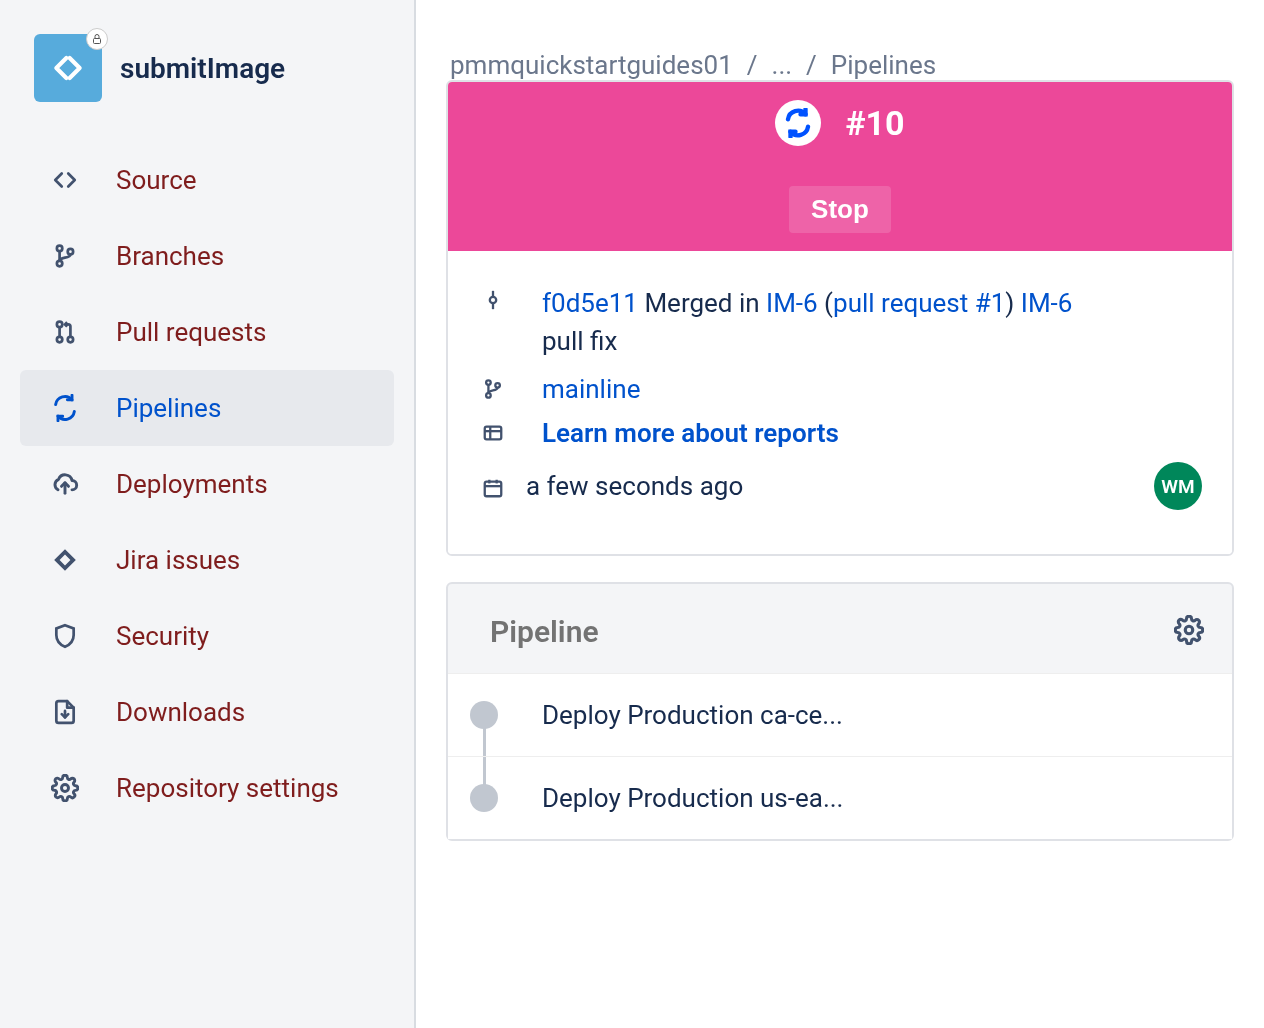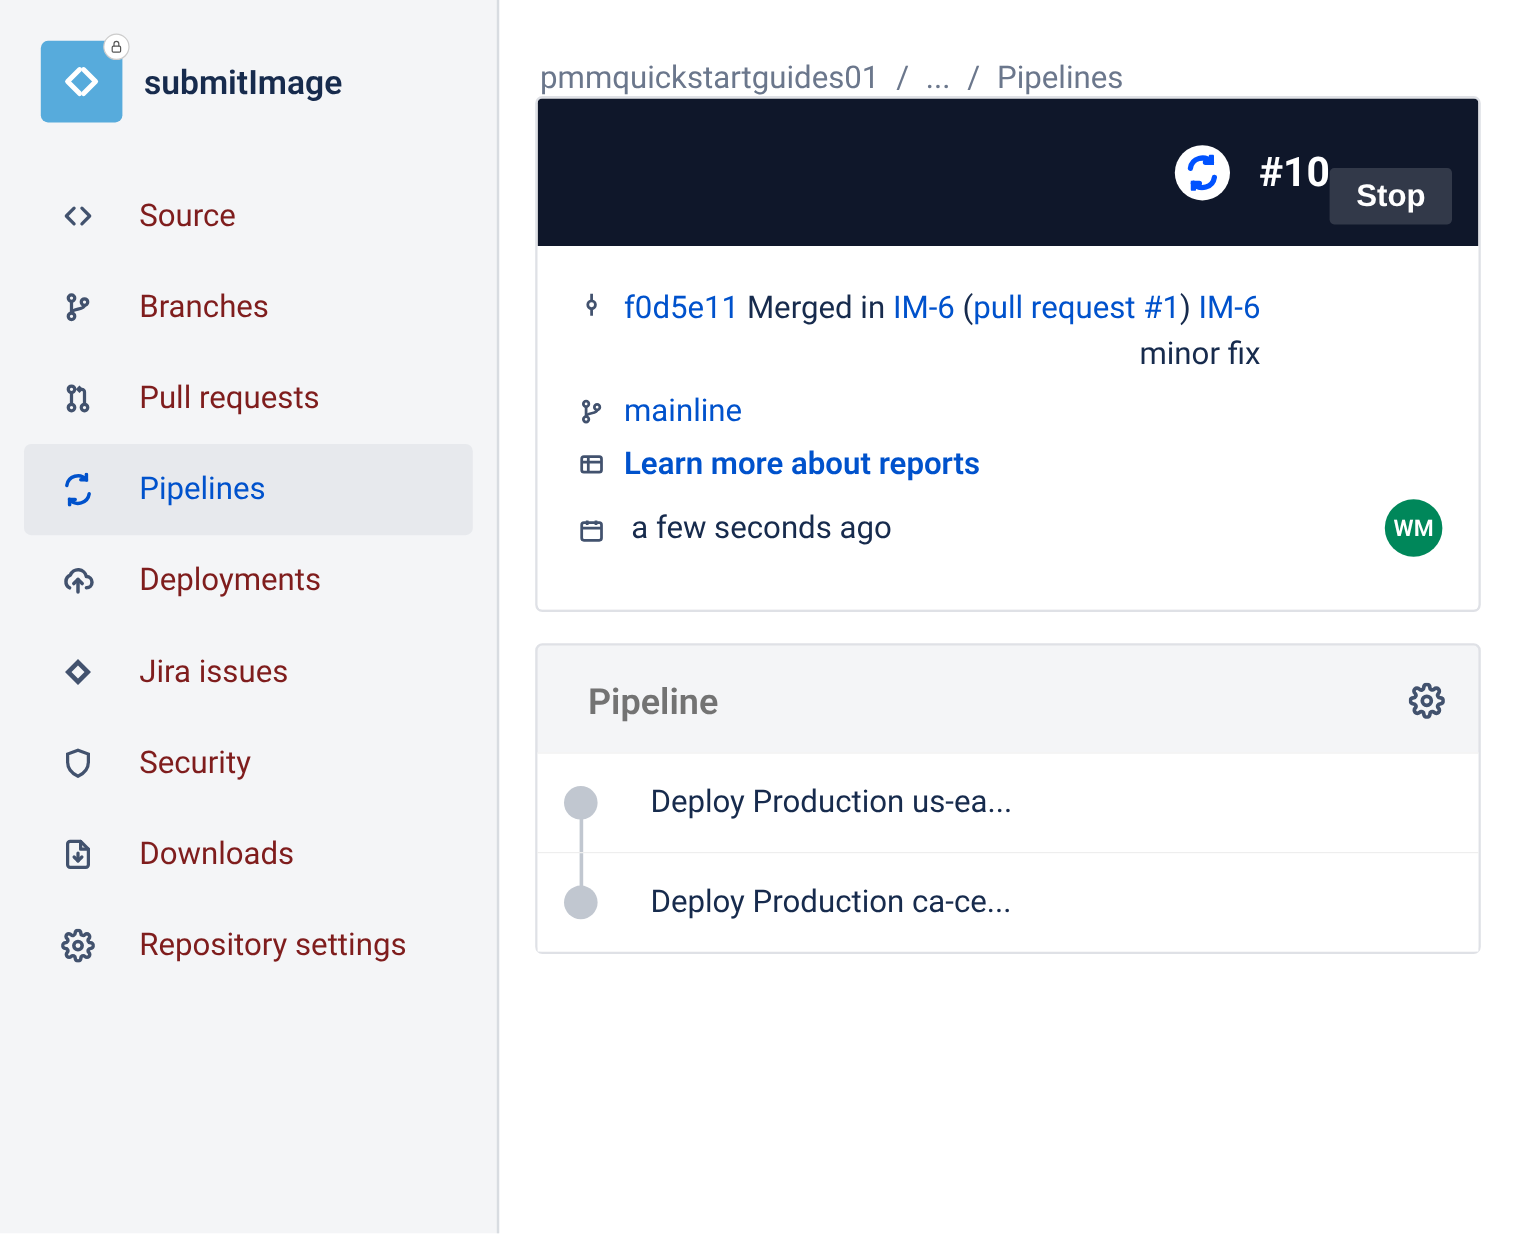--- a/index.html
+++ b/index.html
@@ -68,44 +68,45 @@
   
   .main { flex:1; padding: 50px 30px 0 30px; display:flex; flex-direction:column;}
   .breadcrumb {
     display:flex; align-items:center; gap: 14px;
     font-size: 26px; color:#6B778C; padding-left:4px;
   }
   .breadcrumb span.sep { color:#6B778C; }
   
   .run-card { border:2px solid #DFE1E6; border-radius:6px; overflow:hidden; }
   .run-header {
-    background:#0f172a;
+    background:#ec4899;
     color:#fff;
     display:flex; align-items:center; justify-content:flex-end;
     padding: 18px 22px;
+    flex-direction: column;
   }
   .run-left { display:flex; align-items:center; gap:24px; }
   .run-spinner {
     width:46px;height:46px;border-radius:50%;background:#fff;
     display:flex;align-items:center;justify-content:center;
   }
   .run-title { font-size:34px; font-weight:700;}
   .stop-btn {
     background: rgba(255,255,255,0.15);
     color:#fff;
     border:none;
     padding:8px 22px;
     border-radius:4px;
     font-size:26px;
     font-weight:600;
     cursor:pointer;
     margin-top:40px;
   }
   .run-body { padding: 24px 30px 30px 30px; background:#fff;}
-  .info-row { display:flex; align-items:flex-start; gap:12px; font-size:26px; color:#172B4D; margin: 10px 0 14px 0; text-align: right; }
+  .info-row { display:flex; align-items:flex-start; gap:34px; font-size:26px; color:#172B4D; margin: 10px 0 14px 0; }
   .info-row .icon { color:#42526E; flex-shrink:0; margin-top:4px;}
   .info-row a, .info-row .lnk { color:#0052CC; text-decoration:none; }
   .time-row { display:flex; align-items:center; justify-content:space-between; }
   .avatar {
     width:48px;height:48px;border-radius:50%;
     background:#00875A;color:#fff;
     display:flex;align-items:center;justify-content:center;
     font-size:19px;font-weight:600;
   }
   
@@ -287,21 +288,21 @@
     <div class="run-body">
       <div class="info-row">
         <span class="icon">
             <svg width="22" height="22" viewBox="0 0 24 24" fill="none" stroke="currentColor" stroke-width="2.5">
               <circle cx="12" cy="12" r="3.5"></circle>
               <line x1="12" y1="2" x2="12" y2="8.5"></line>
               <line x1="12" y1="15.5" x2="12" y2="22"></line>
             </svg>
           </span>
         <div style="line-height:1.45">
-          <span class="lnk">f0d5e11</span><span> Merged in </span><span class="lnk">IM-6</span><span> (</span><span class="lnk">pull request #1</span><span>) </span><span class="lnk">IM-6</span><br><span>minor fix</span>
+          <span class="lnk">f0d5e11</span><span> Merged in </span><span class="lnk">IM-6</span><span> (</span><span class="lnk">pull request #1</span><span>) </span><span class="lnk">IM-6</span><br><span>pull fix</span>
         </div>
       </div>
       <div class="info-row">
         <span class="icon">
             <svg width="22" height="22" viewBox="0 0 24 24" fill="none" stroke="currentColor" stroke-width="2.5">
               <circle cx="7" cy="5" r="2.5"></circle>
               <circle cx="7" cy="19" r="2.5"></circle>
               <circle cx="17" cy="8" r="2.5"></circle>
               <path d="M7 7.5v9"></path>
               <path d="M17 10.5c0 4-10 2-10 6"></path>
@@ -343,24 +344,24 @@
             <circle cx="12" cy="12" r="3"></circle>
             <path d="M19.4 15a1.7 1.7 0 0 0 .34 1.87l.06.06a2 2 0 1 1-2.83 2.83l-.06-.06a1.7 1.7 0 0 0-1.87-.34 1.7 1.7 0 0 0-1 1.56V21a2 2 0 0 1-4 0v-.09a1.7 1.7 0 0 0-1-1.56 1.7 1.7 0 0 0-1.87.34l-.06.06a2 2 0 1 1-2.83-2.83l.06-.06A1.7 1.7 0 0 0 4.6 15a1.7 1.7 0 0 0-1.56-1H3a2 2 0 0 1 0-4h.09A1.7 1.7 0 0 0 4.6 9a1.7 1.7 0 0 0-.34-1.87l-.06-.06A2 2 0 1 1 7 4.24l.06.06A1.7 1.7 0 0 0 9 4.6a1.7 1.7 0 0 0 1-1.56V3a2 2 0 0 1 4 0v.09c0 .67.39 1.27 1 1.51a1.7 1.7 0 0 0 1.87-.34l.06-.06a2 2 0 1 1 2.83 2.83l-.06.06A1.7 1.7 0 0 0 19.4 9c.24.61.84 1 1.51 1H21a2 2 0 0 1 0 4h-.09a1.7 1.7 0 0 0-1.51 1z"></path>
           </svg></span>
     </div>
     <div class="steps-list">
       <div class="step">
         <div class="connector"></div>
         <div class="step-bullet-wrap">
             <div class="step-bullet"></div>
           </div>
-        <div class="step-label">Deploy Production us-ea...</div>
+        <div class="step-label">Deploy Production ca-ce...</div>
       </div>
       <div class="step">
         <div class="connector"></div>
         <div class="step-bullet-wrap">
             <div class="step-bullet"></div>
           </div>
-        <div class="step-label">Deploy Production ca-ce...</div>
+        <div class="step-label">Deploy Production us-ea...</div>
       </div>
     </div>
   </section>
 </main>
 
 </body></html>

